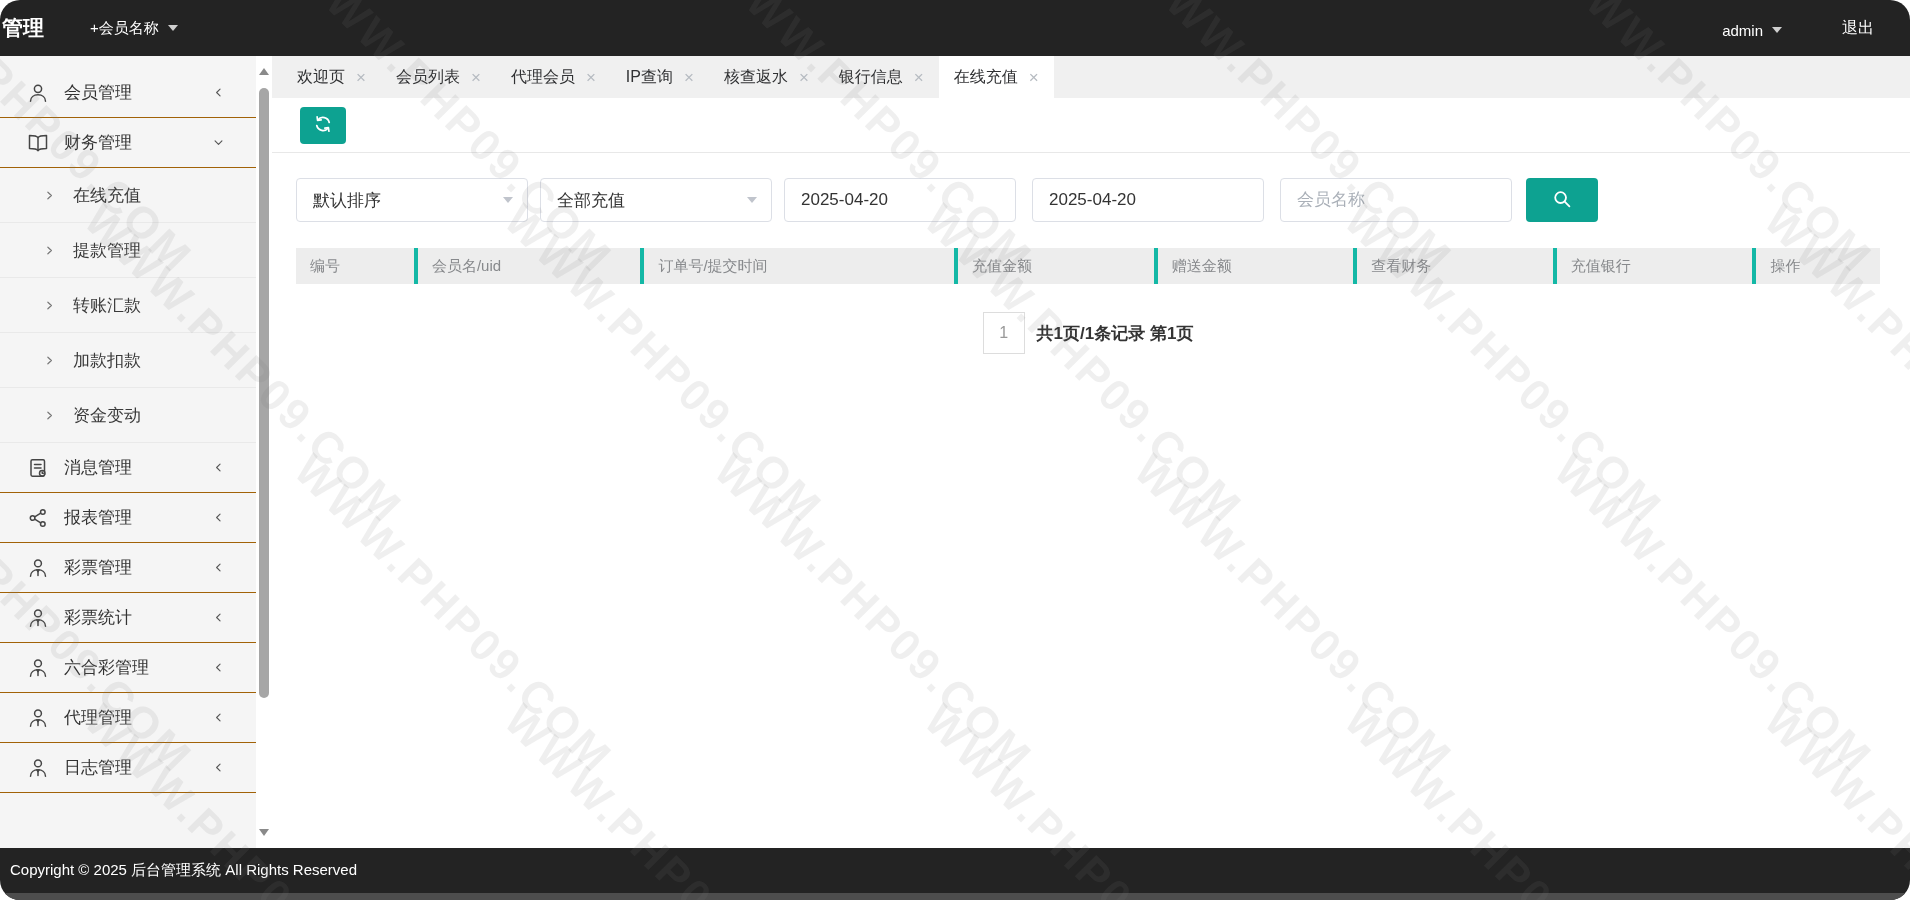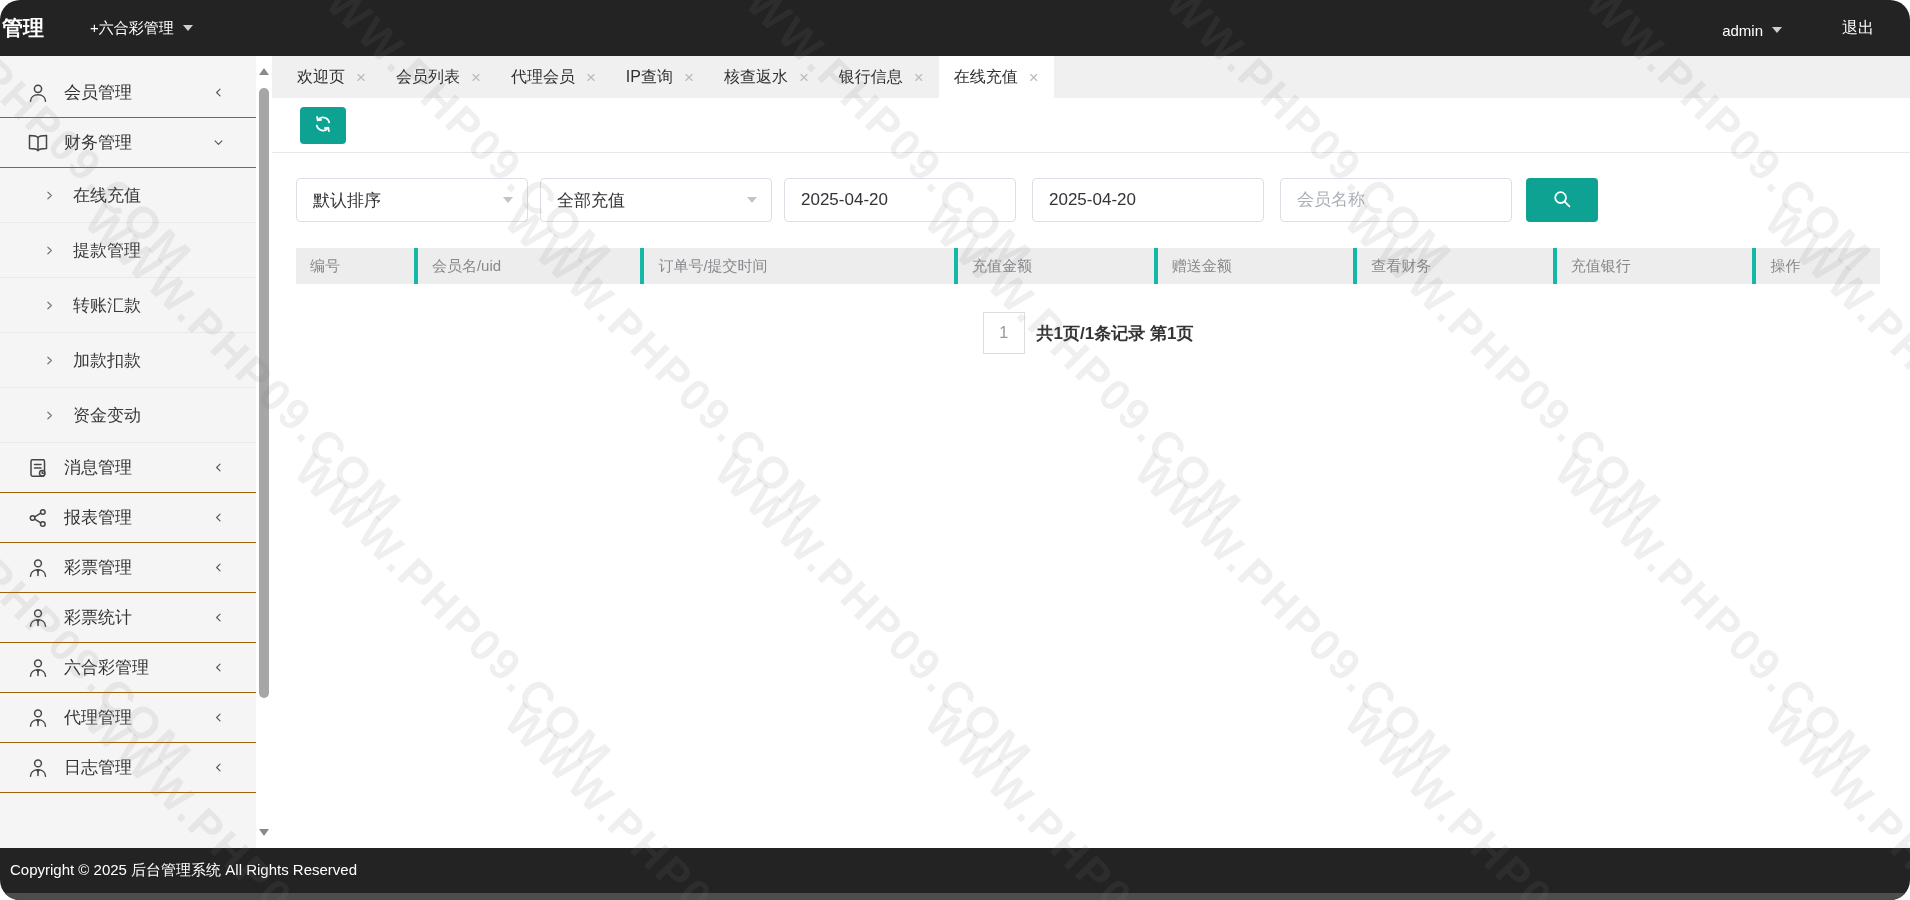--- a/index.html
+++ b/index.html
@@ -98,21 +98,21 @@
             color:#fff; font-size:15px; padding-left:10px; z-index:5; }
 </style>
 </head>
 <body>
 
 <div class="page">
 
   <header class="topbar">
     <div class="brand">管理</div>
     <div class="newuser">
-      <span>+六合彩管理</span>
+      <span>+会员名称</span>
       <span class="caret"></span>
     </div>
     <div class="topbar-right">
       <div class="admin">
         <span>admin</span>
         <span class="caret"></span>
       </div>
       <div class="logout">退出</div>
     </div>
   </header>

